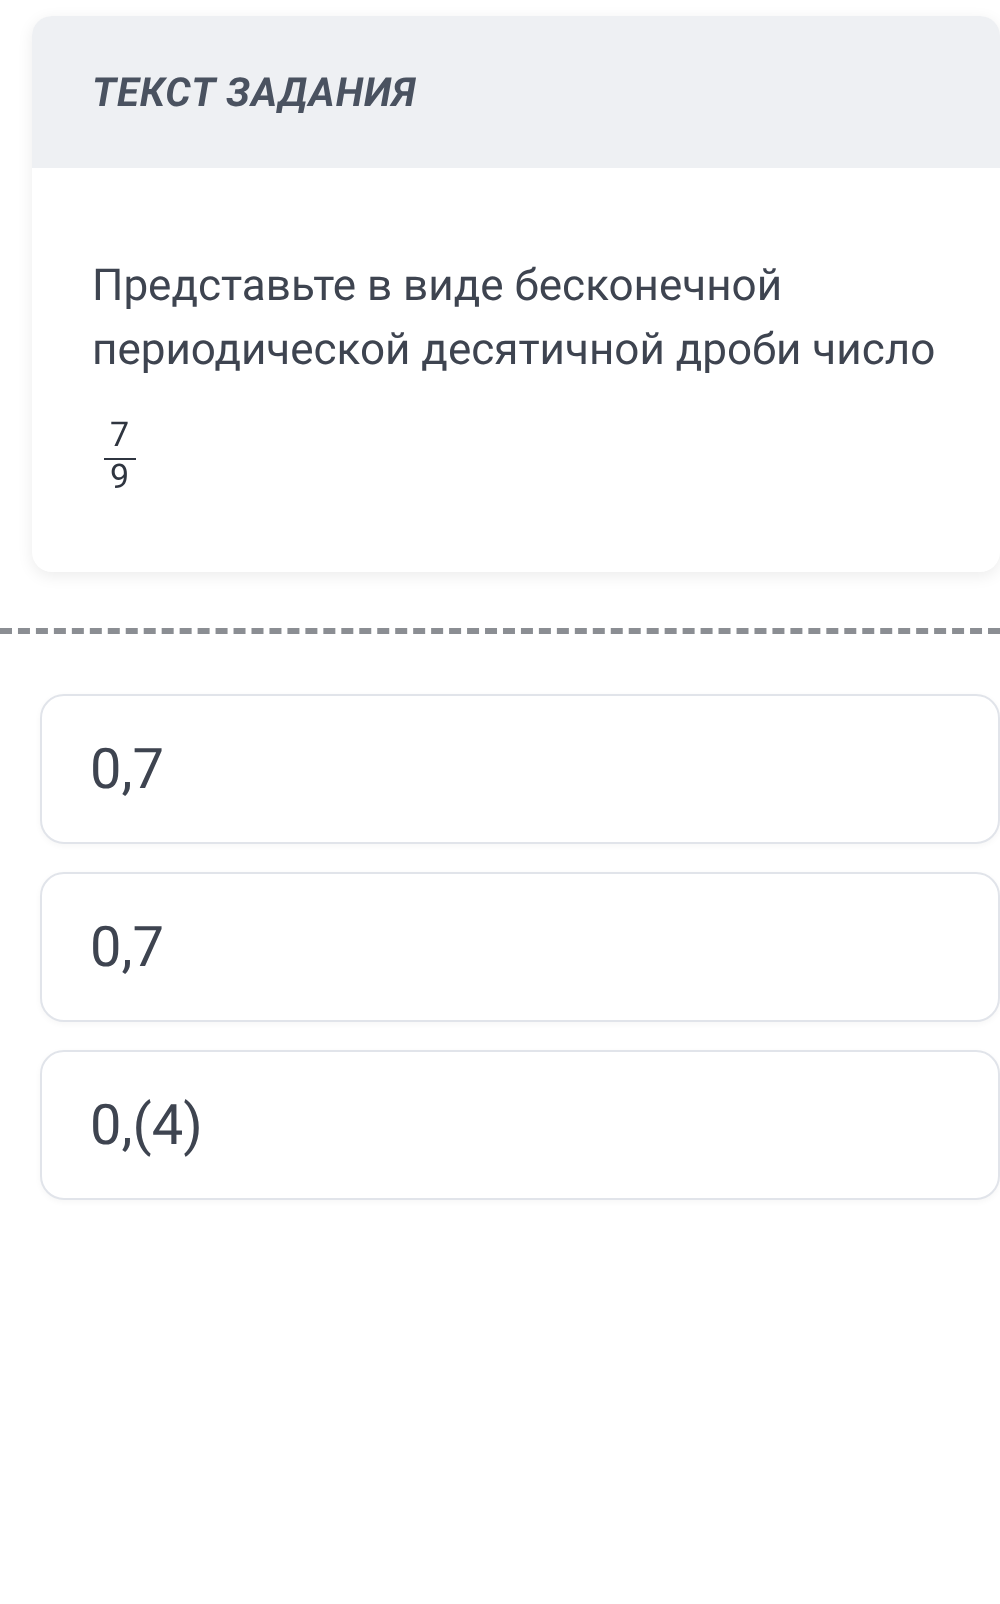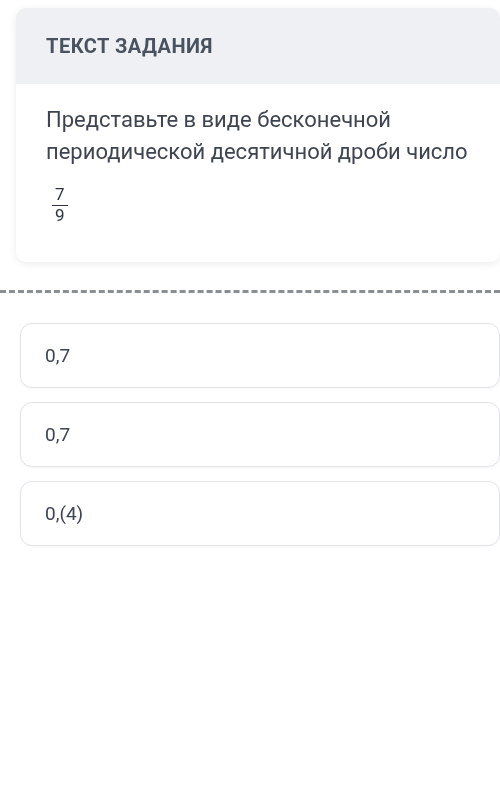--- a/index.html
+++ b/index.html
@@ -14,29 +14,30 @@
     background: #ffffff;
     border-radius: 10px;
     margin: 8px 0 0 16px;
     box-shadow: 0 2px 8px rgba(0,0,0,0.08);
     overflow: visible;
   }
   .header-band {
     background: #eef0f3;
     border-radius: 10px 10px 0 0;
     padding: 26px 30px;
+    font-style: italic;
   }
   .header-title {
     font-size: 20px;
     font-weight: 700;
     letter-spacing: 0.5px;
     color: #4a5260;
   }
   .prompt-block {
-    padding: 20px 30px 20px 30px;
+    padding: 44px 30px 20px 30px;
   }
   .prompt-text {
     font-size: 22px;
     line-height: 1.45;
     color: #3e4450;
     font-weight: 400;
   }
   .fraction {
     display: inline-flex;
     flex-direction: column;
@@ -66,21 +67,21 @@
   }
   .options {
     padding: 0 0 0 20px;
   }
   .option {
     background: #ffffff;
     border: 1px solid #e1e4ea;
     border-radius: 12px;
     padding: 20px 24px;
     margin-bottom: 14px;
-    font-size: 19px;
+    font-size: 28px;
     color: #3e4450;
     cursor: pointer;
     box-shadow: 0 1px 3px rgba(0,0,0,0.04);
   }
 </style>
 </head>
 <body>
 
 <div class="card">
   <div class="header-band">

